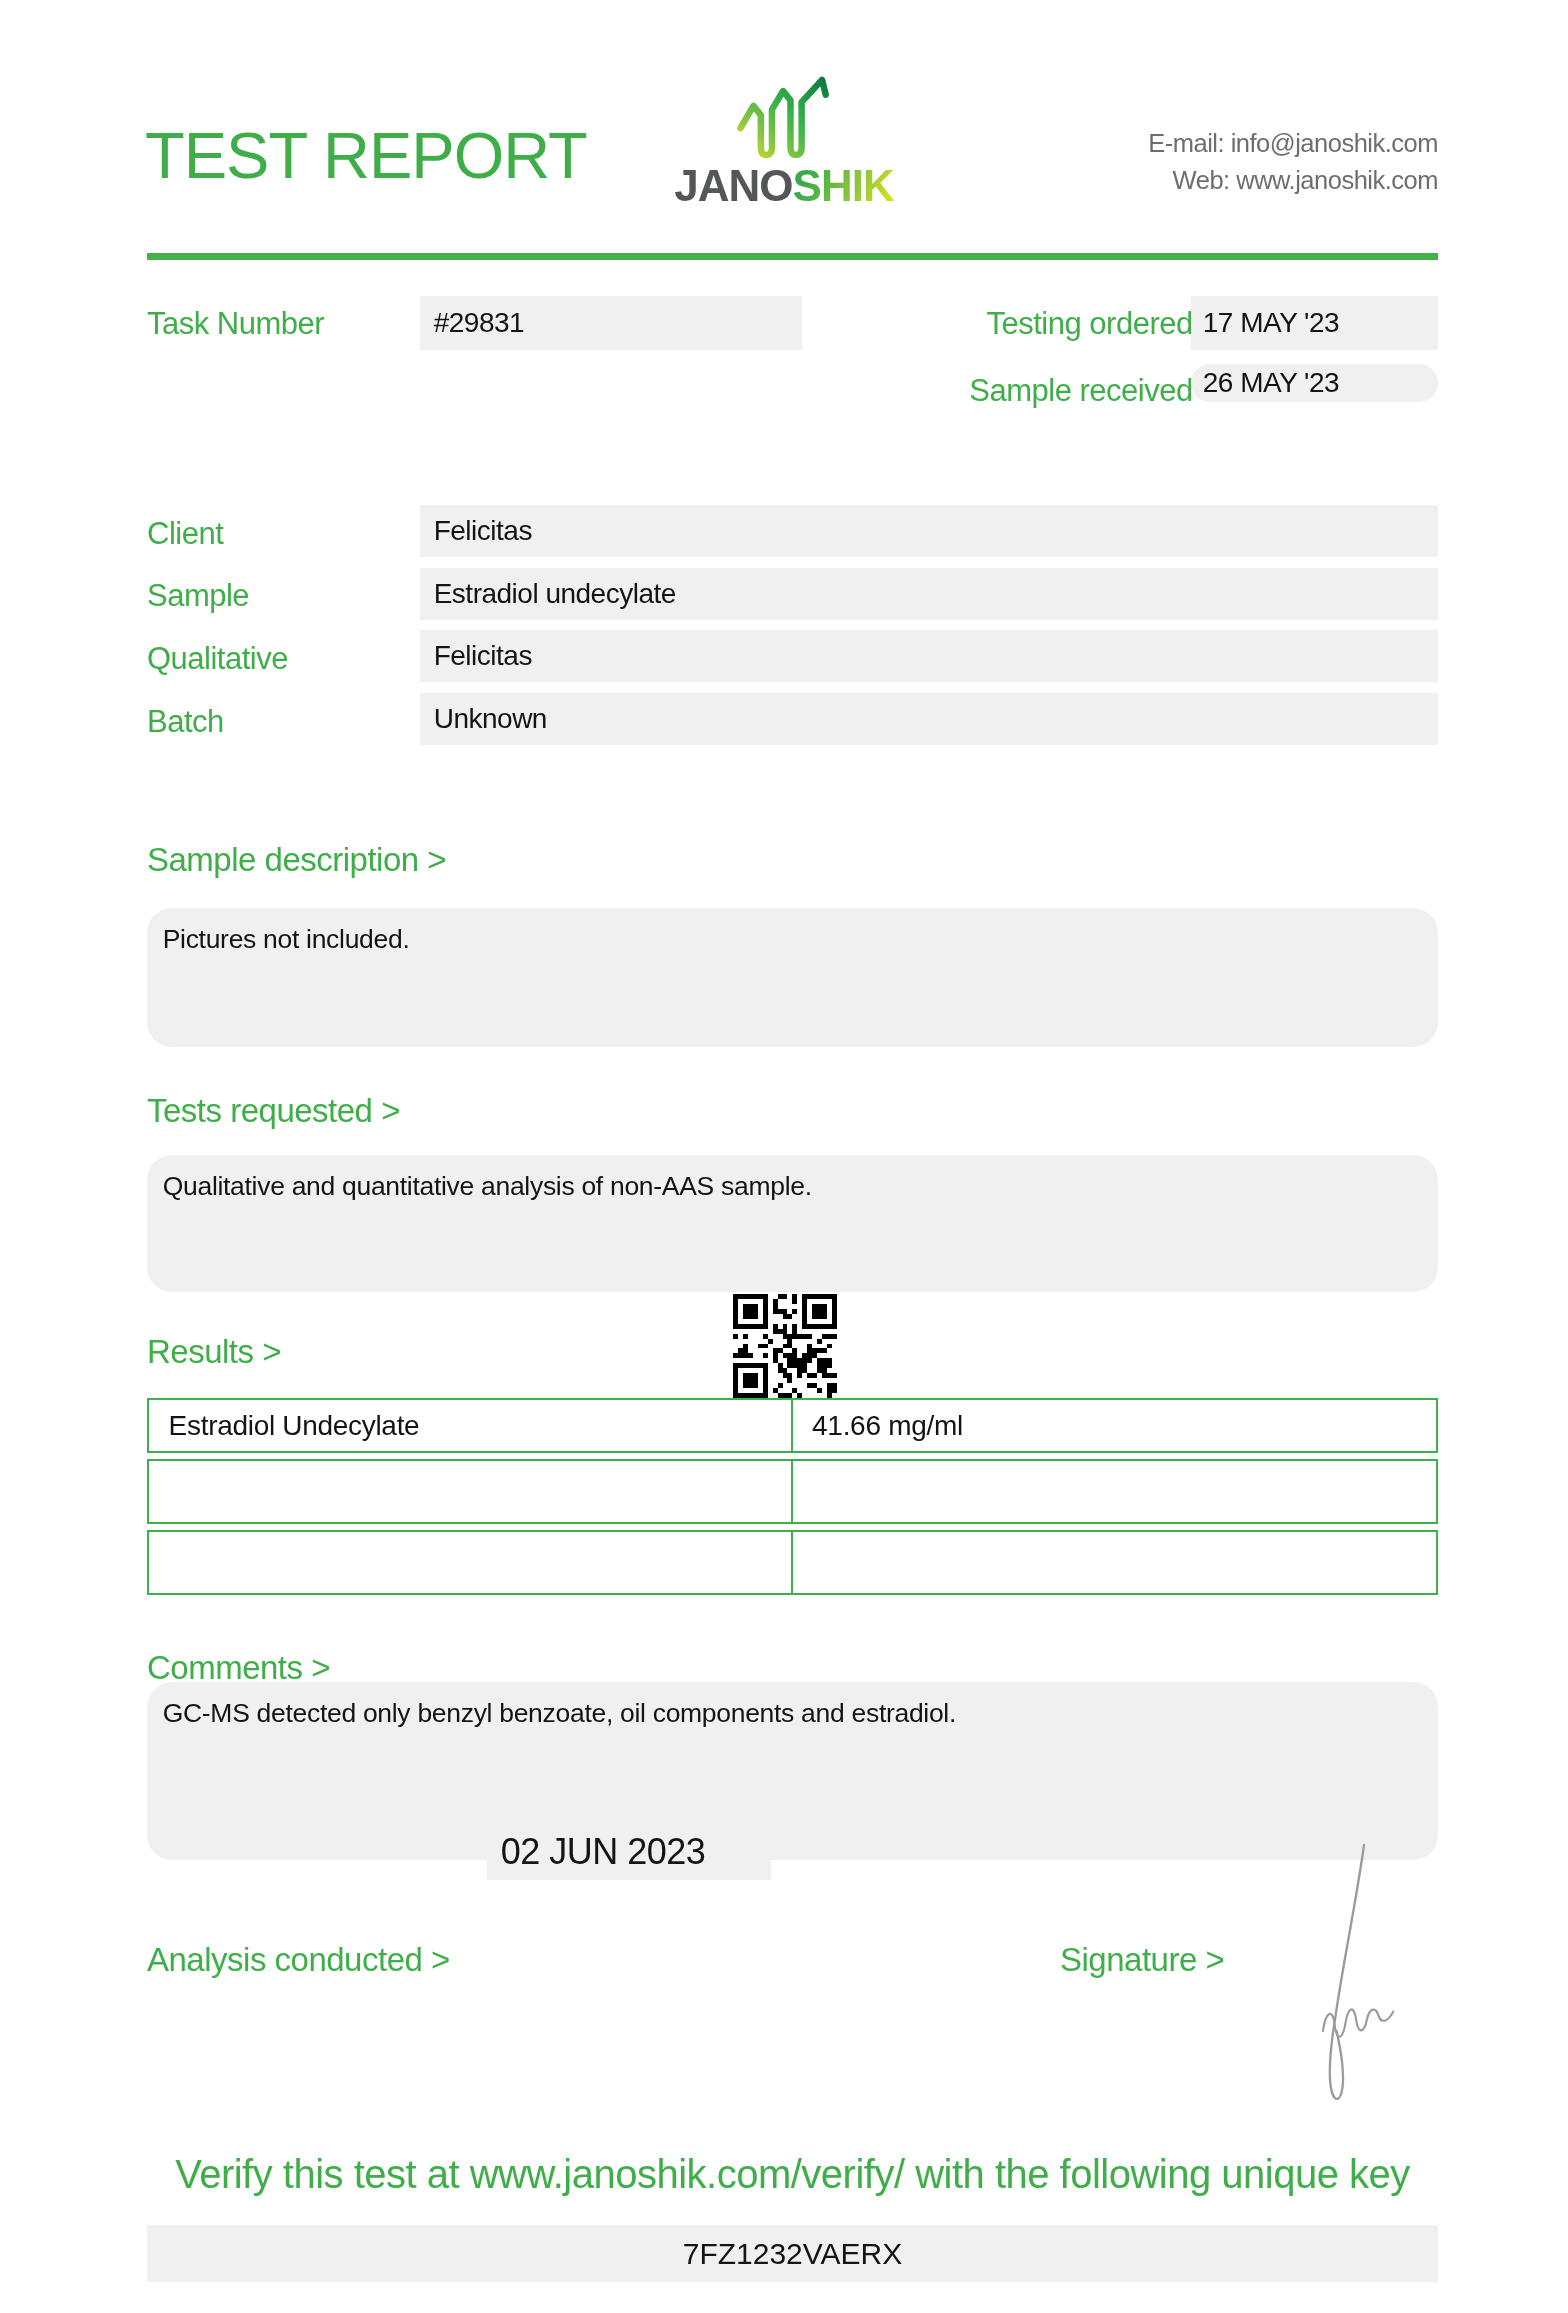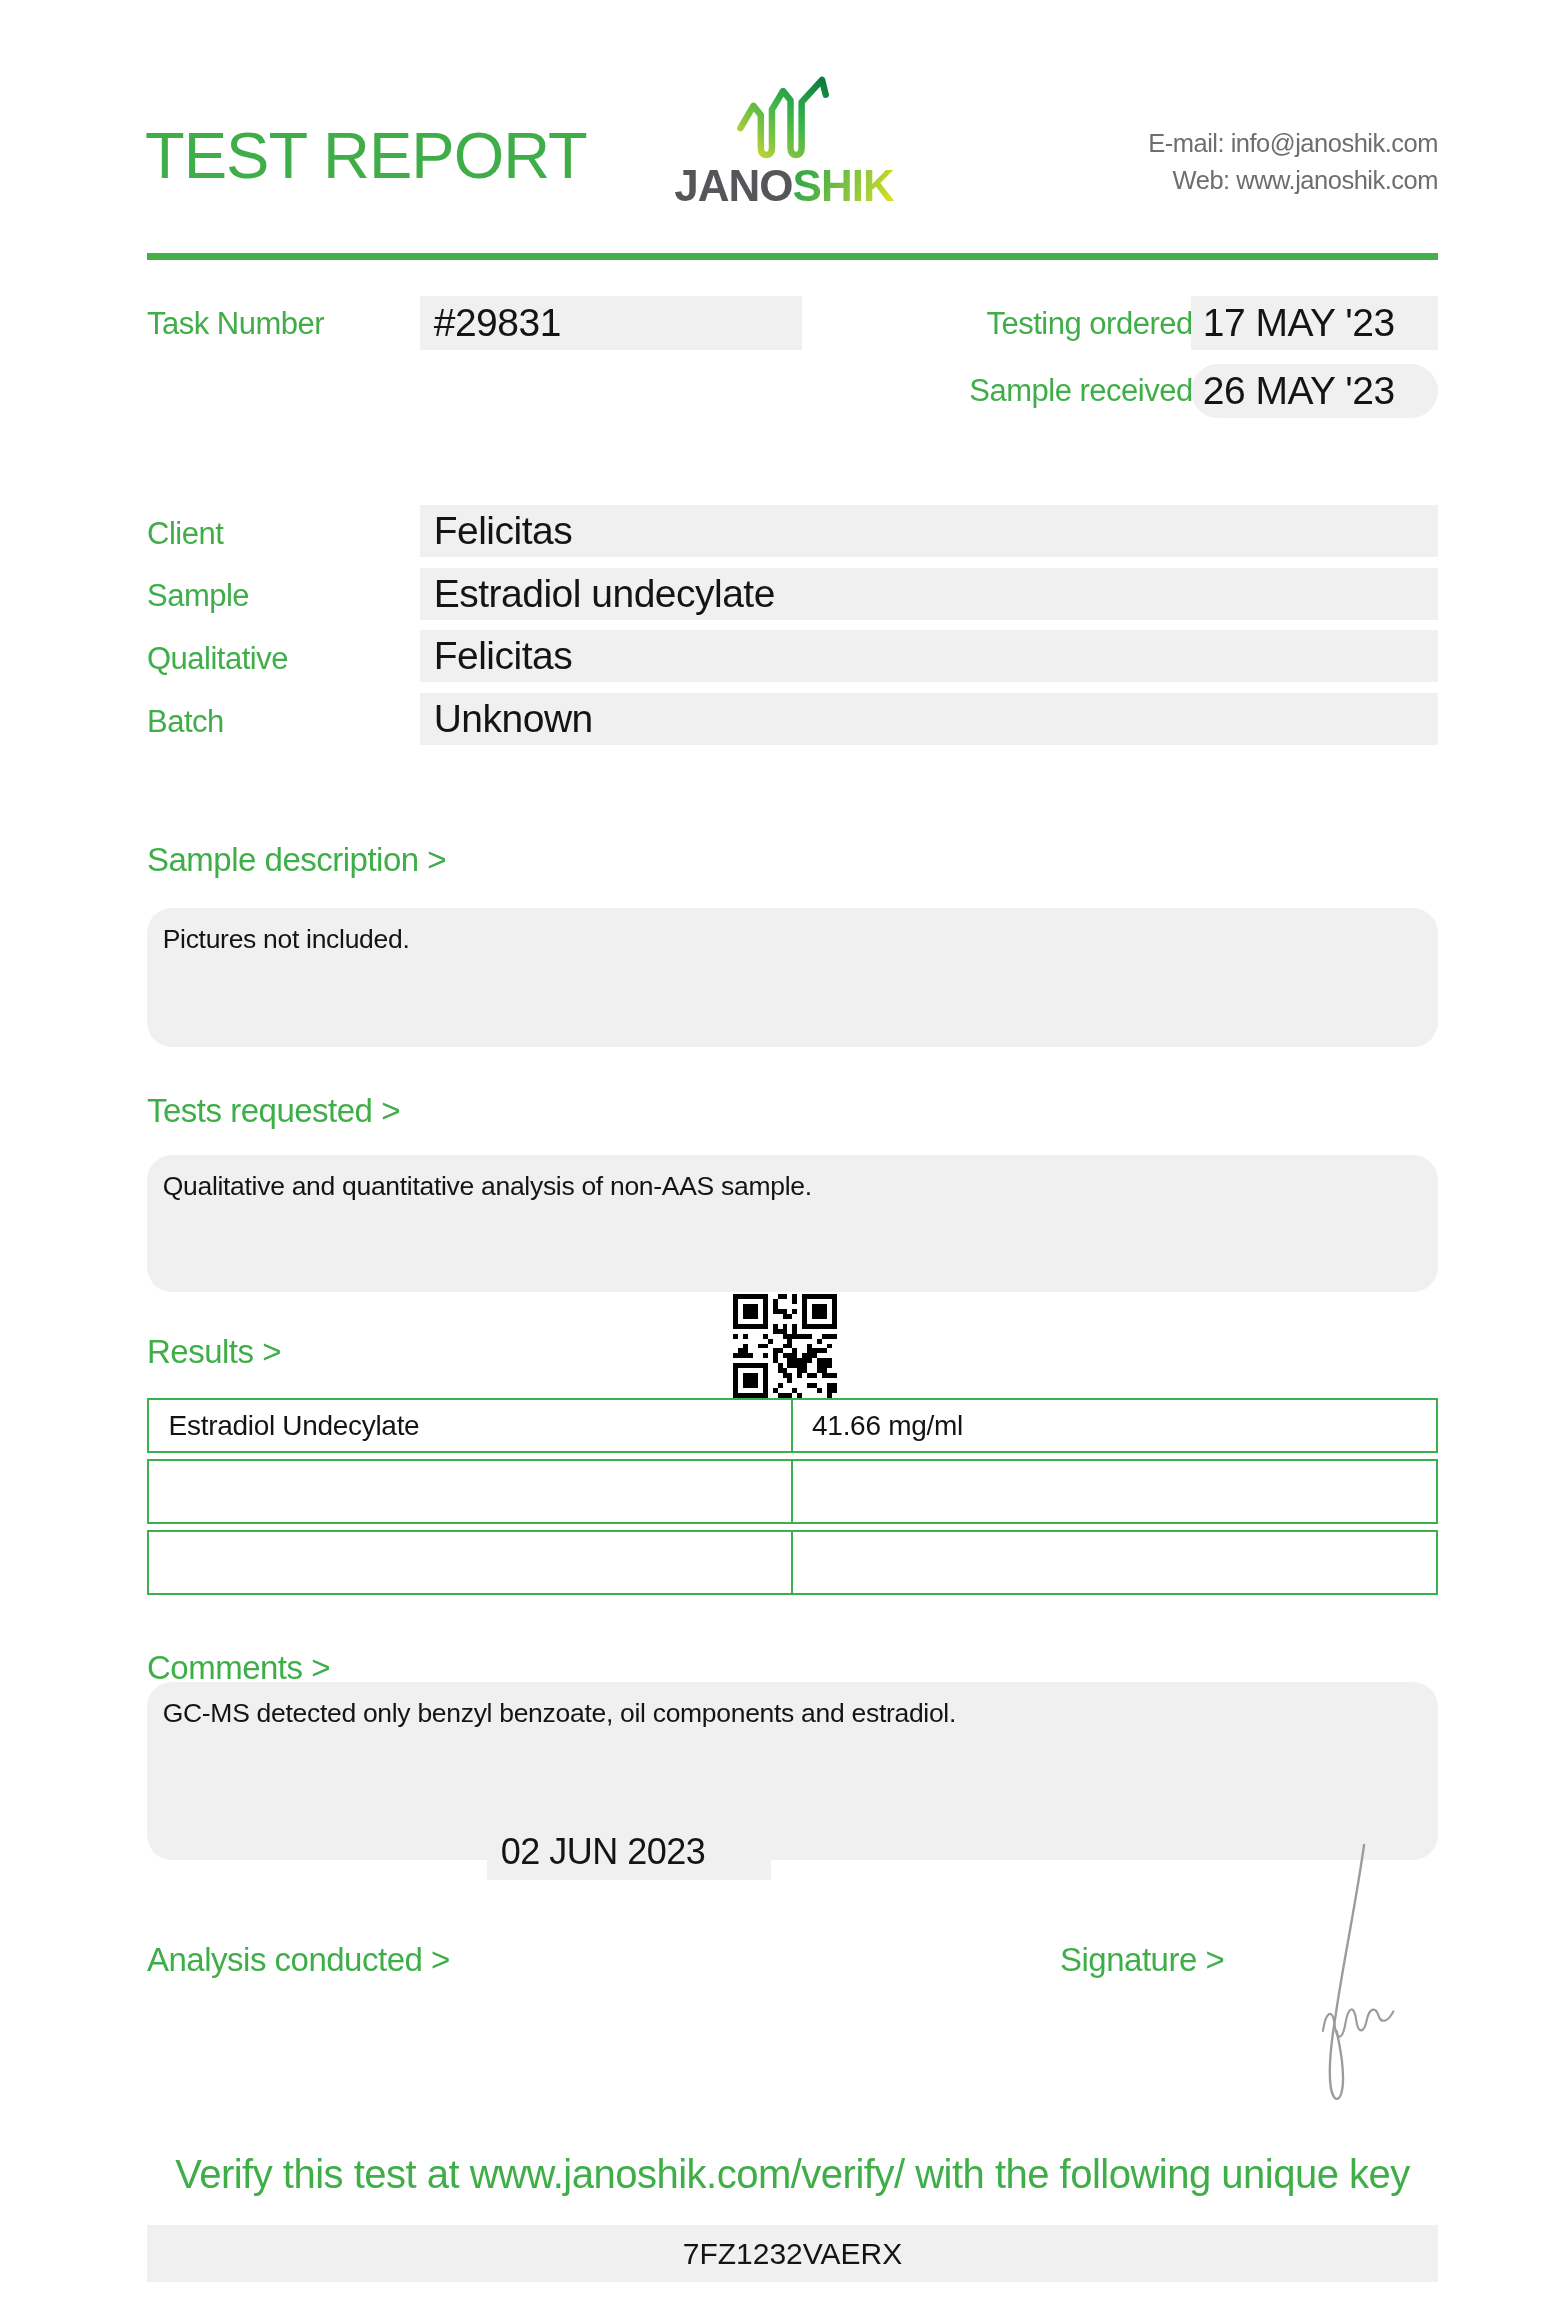--- a/index.html
+++ b/index.html
@@ -26,30 +26,30 @@
   }
   .contact{
     position:absolute; right:130px; top:125px; text-align:right;
     font-size:25.5px; line-height:37px; color:var(--muted); letter-spacing:-0.5px;
   }
   .rule{position:absolute; left:147px; top:253px; width:1291px; height:6.9px; background:var(--rule);}
 
   .lbl{position:absolute; font-size:31px; color:var(--accent); letter-spacing:-0.5px; white-space:nowrap;}
   .vbox{
     position:absolute; background:var(--boxbg); display:flex; align-items:center;
-    font-size:39px; color:var(--text); letter-spacing:-0.5px; padding-left:13.7px; white-space:nowrap;
+    font-size:28px; color:var(--text); letter-spacing:-0.5px; padding-left:13.7px; white-space:nowrap;
   }
   .task-label{left:147px; top:306px;}
   .task-box{left:420px; top:296px; width:382px; height:54px;}
   .row-label{left:930px; width:296px; text-align:right;}
   .row-label .arr{margin-left:15.7px;}
   .ordered-label{top:306px;}
   .received-label{top:373px;}
   .ordered-box{left:1191px; top:296px; width:247px; height:54px; padding-left:11.8px;}
-  .received-box{left:1191px; top:364px; width:247px; height:54px; padding-left:11.8px;border-radius:27px;}
+  .received-box{left:1191px; top:364px; width:247px; height:38px; padding-left:11.8px;border-radius:27px;}
 
   .f-lbl0{left:147px; top:516px;} .f-box0{left:420px; top:505px; width:1018px; height:52px;}
   .f-lbl1{left:147px; top:578px;} .f-box1{left:420px; top:568px; width:1018px; height:52px;}
   .f-lbl2{left:147px; top:641px;} .f-box2{left:420px; top:630px; width:1018px; height:52px;}
   .f-lbl3{left:147px; top:704px;} .f-box3{left:420px; top:693px; width:1018px; height:52px;}
 
   .section-h{position:absolute; left:147px; font-size:33px; color:var(--accent); letter-spacing:-0.5px;}
   .section-box{
     position:absolute; left:147px; width:1291px; background:var(--boxbg);
     font-size:26.5px; color:var(--text); letter-spacing:-0.3px; padding:15.7px 15.7px;border-radius:25px;

